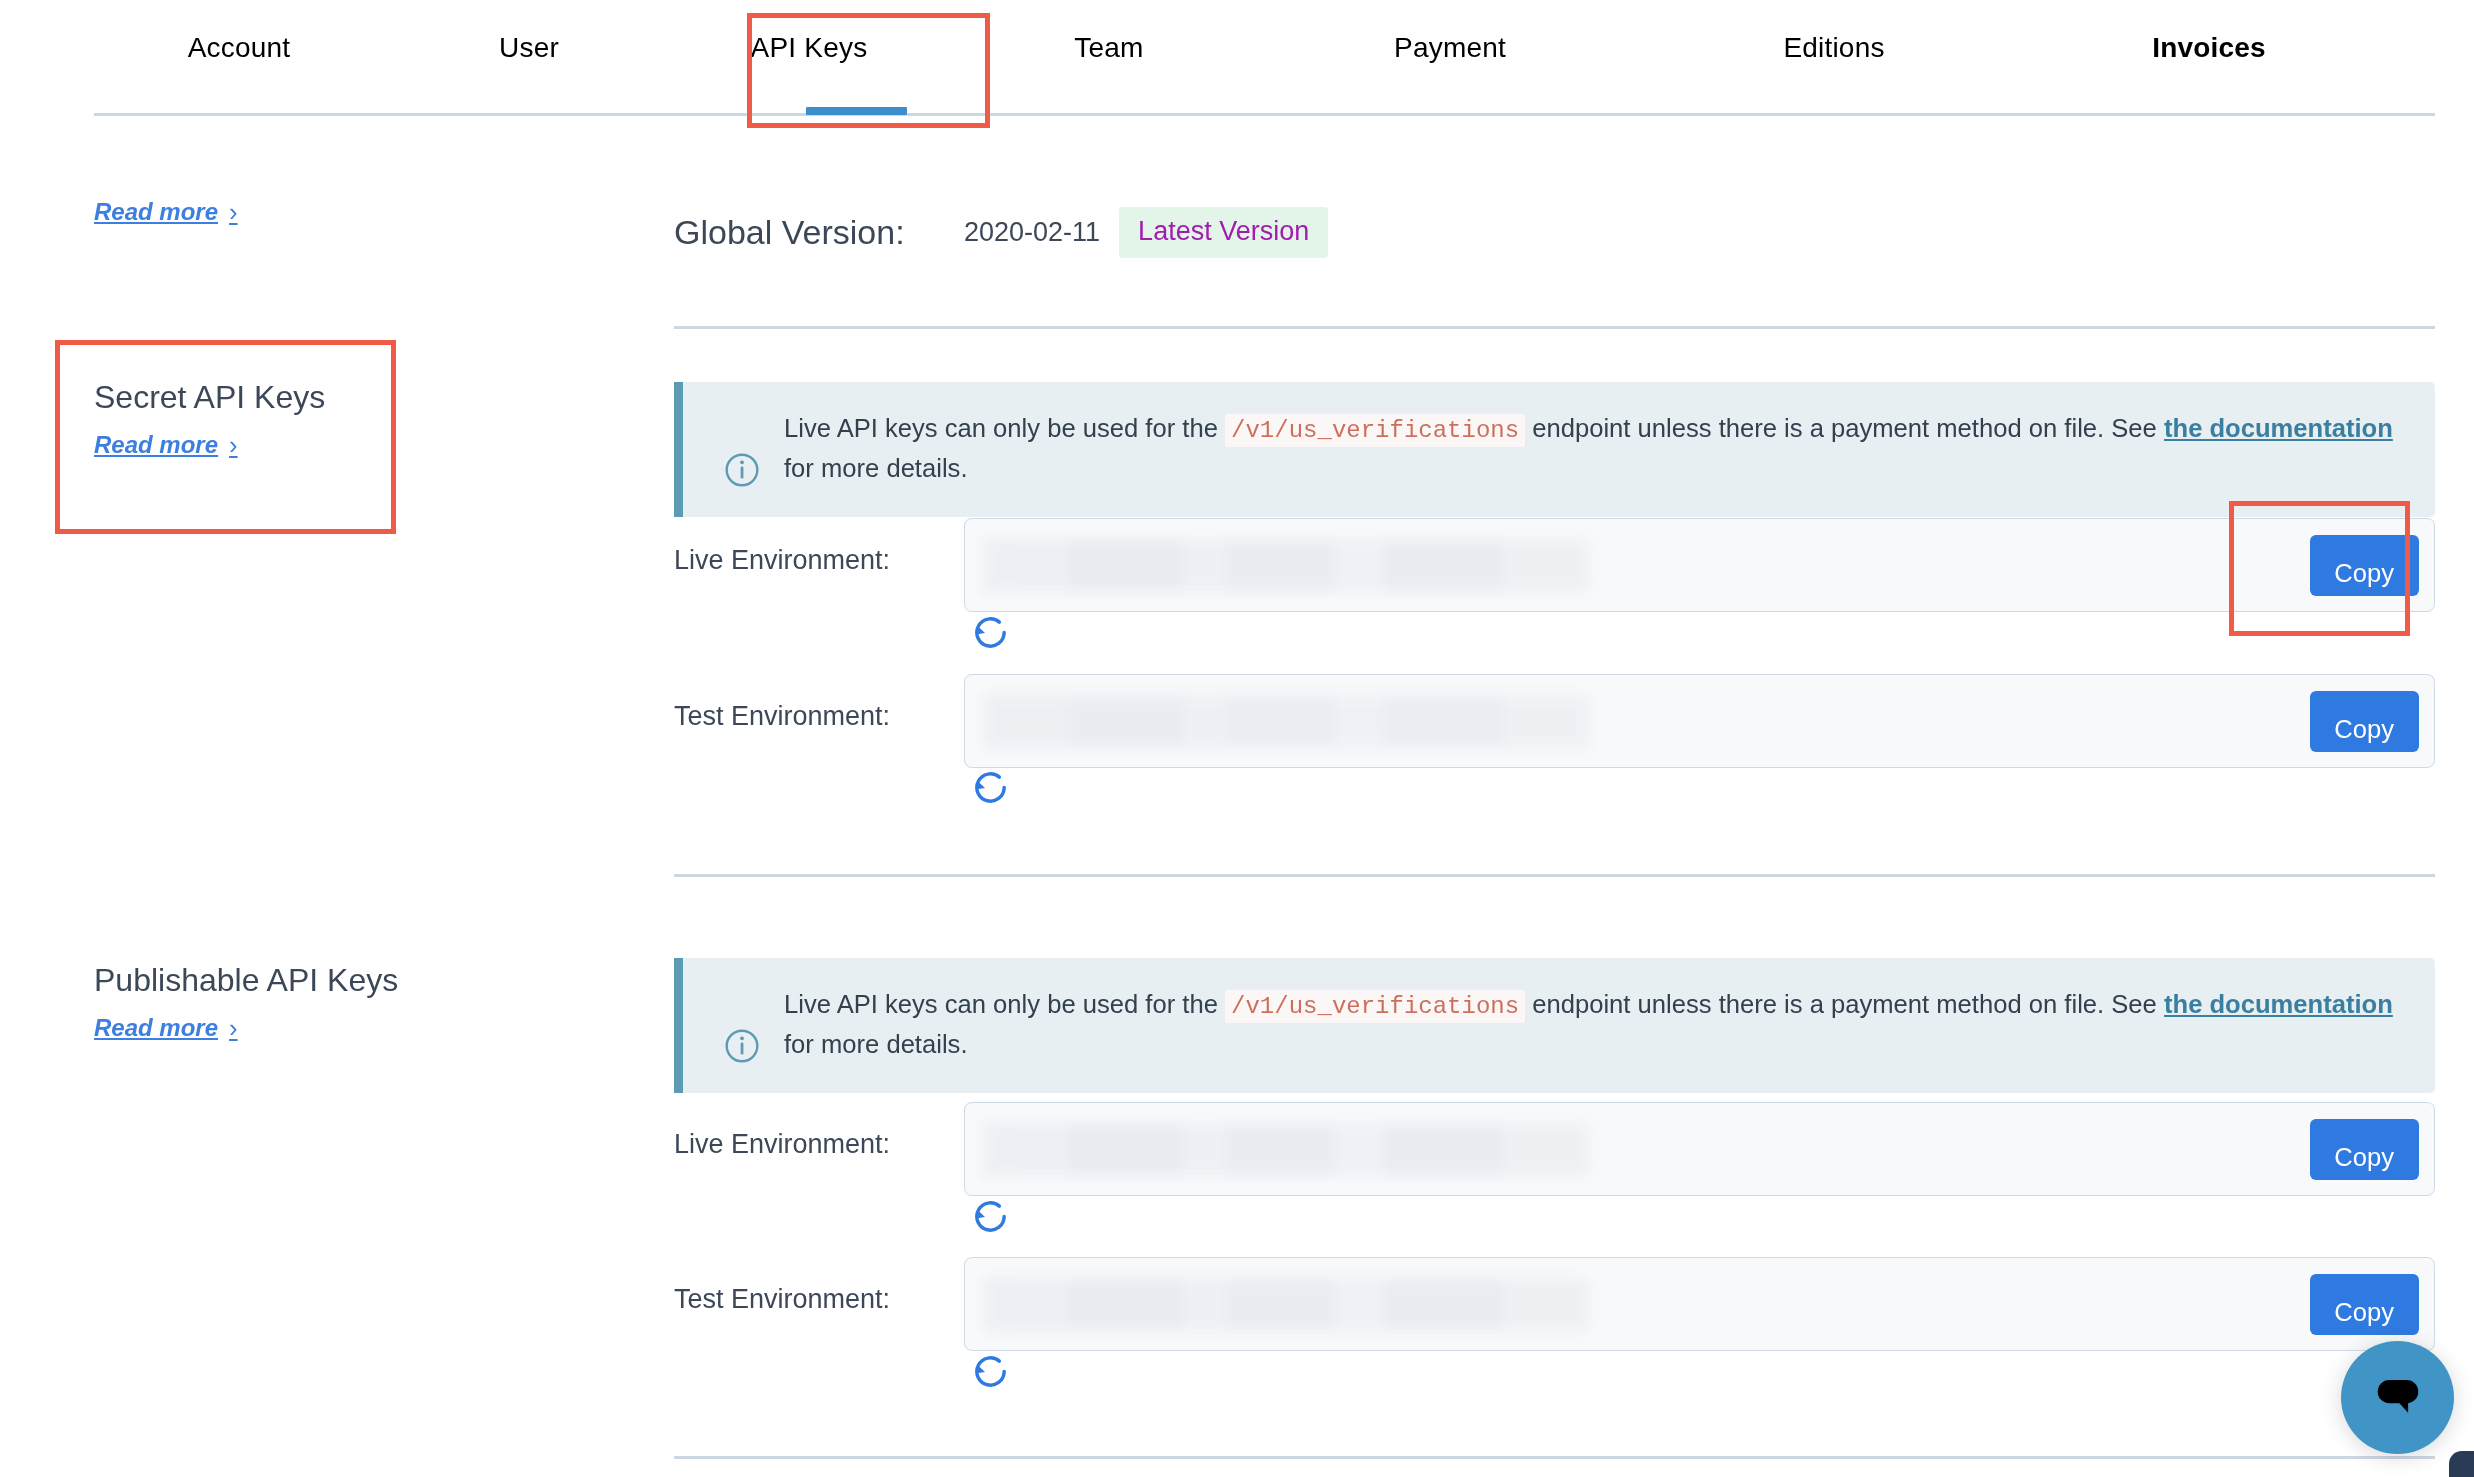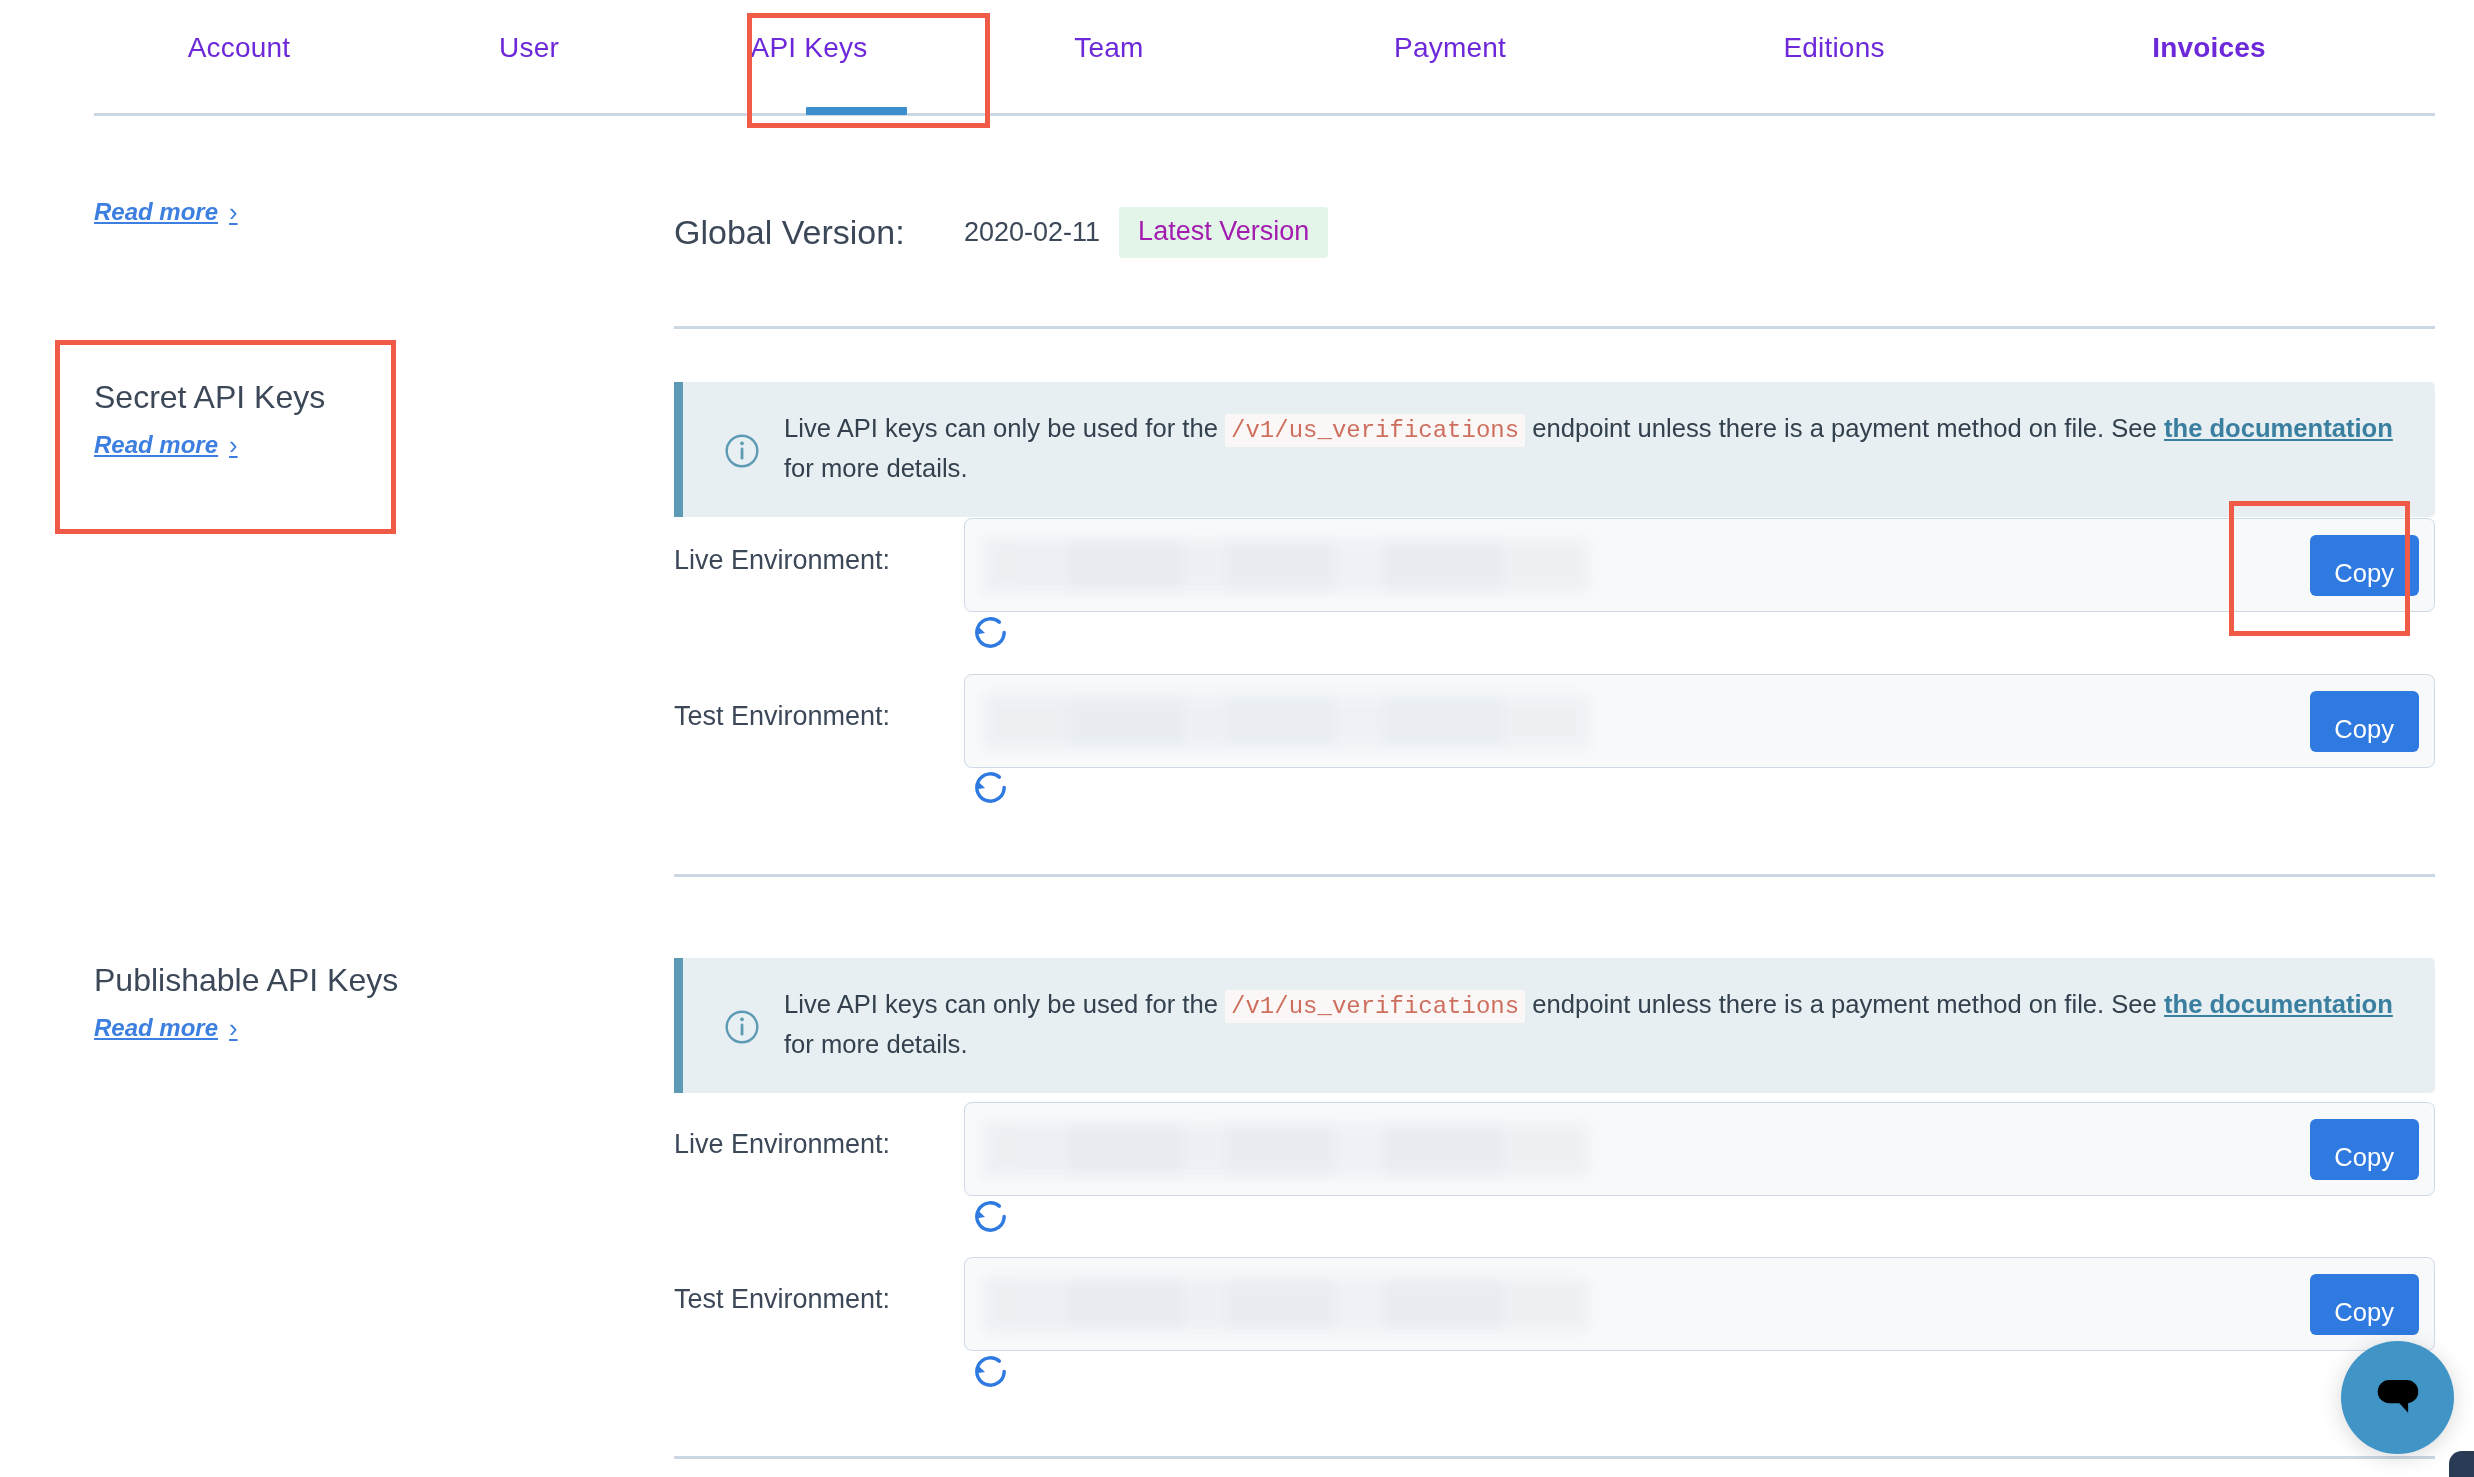--- a/index.html
+++ b/index.html
@@ -33,21 +33,21 @@
     top: 113px;
     width: 2341px;
     height: 2.6px;
     background: #ccd7e4;
   }
   .tab {
     position: absolute;
     top: 32px;
     height: 43px;
     font-size: 28px;
-    color: #6d28d9;
+    color: #000000;
     letter-spacing: 0.2px;
     white-space: nowrap;
     text-align: center;
     cursor: pointer;
   }
   .tab-underline {
     position: absolute;
     top: 107px;
     height: 7.7px;
     background: #3d8ecc;
@@ -136,21 +136,21 @@
   
   .banner {
     position: absolute;
     left: 674px;
     width: 1761px;
     background: #e7eff2;
     border-left: 9.4px solid #5d9ab3;
     border-radius: 0 5.1px 5.1px 0;
     padding: 27px 36px 29px 41px;
     display: flex;
-    align-items: center;
+    align-items: flex-end;
   }
   .info-icon {
     flex: 0 0 auto;
     width: 36px;
     height: 36px;
     margin-top: 4.3px;
     margin-right: 24px;
   }
   .banner-text {
     font-size: 25.6px;

